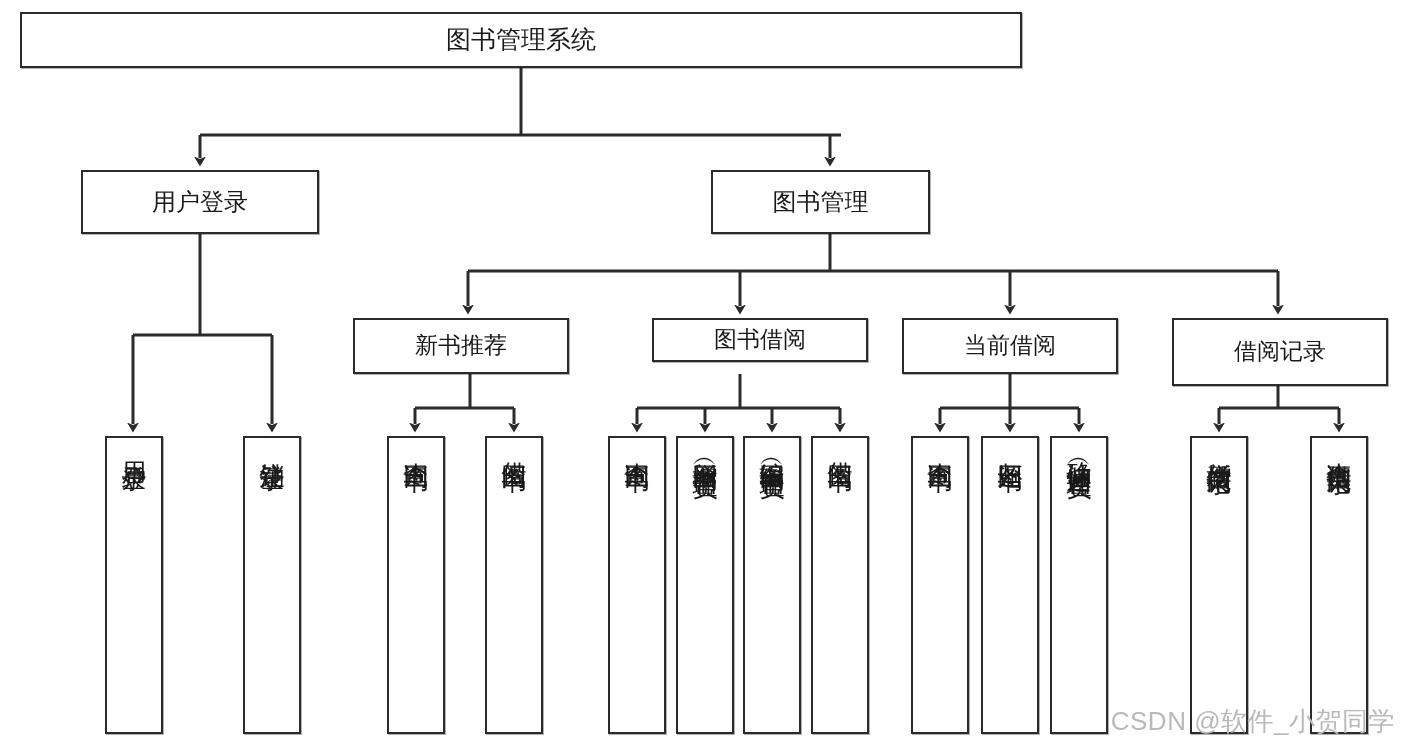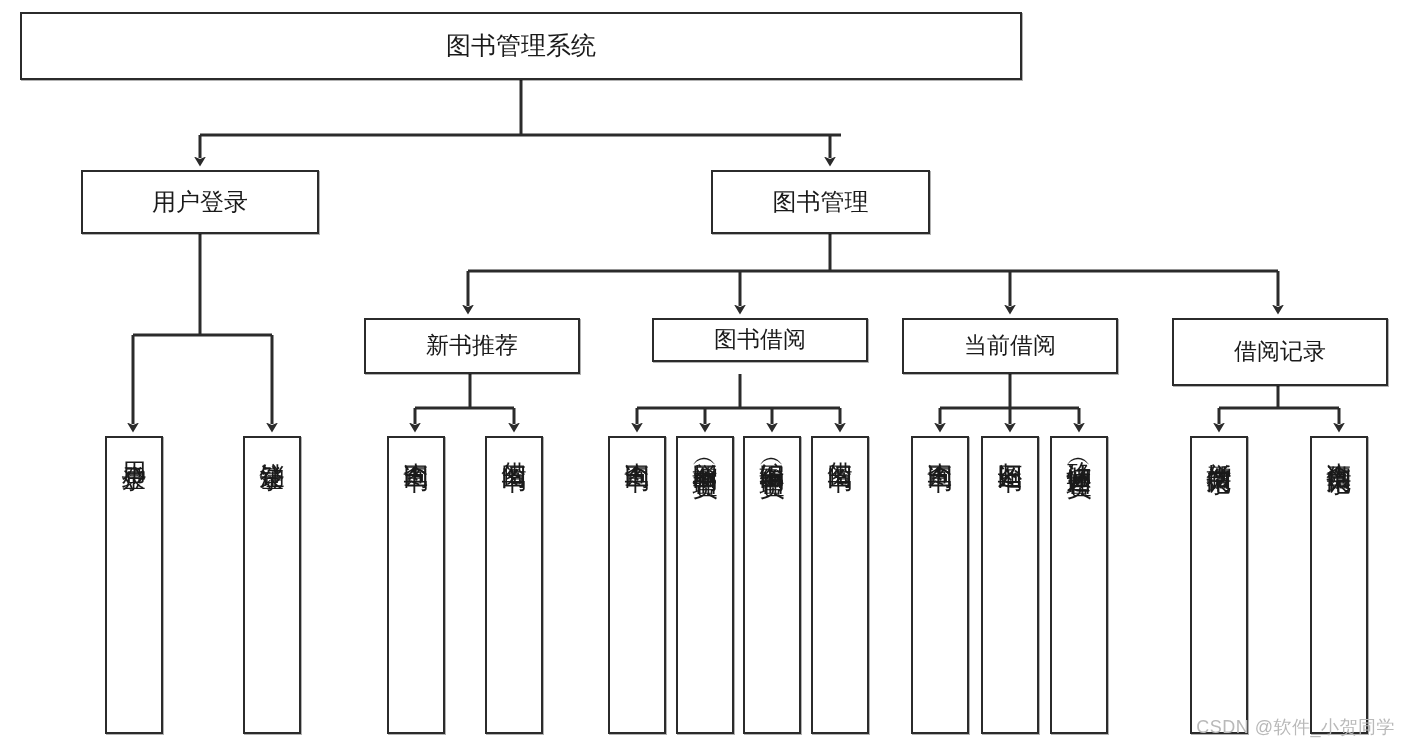--- a/index.html
+++ b/index.html
@@ -54,21 +54,21 @@
     text-orientation: upright;
     font-size: 25px;
     letter-spacing: 2px;
     line-height: 1;
     white-space: nowrap;
   }
   #watermark {
     position: absolute;
     right: 10px;
     bottom: 8px;
-    font-size: 18px;
+    font-size: 26px;
     color: #b9b9b9;
     letter-spacing: 0.5px;
     white-space: nowrap;
     user-select: none;
   }
 </style>
 </head>
 <body>
 
 <div id="diagram-root">
@@ -116,32 +116,32 @@
       <path d="M1010,408 L1010,424" marker-end="url(#arrowhead)"></path>
       <path d="M1079,408 L1079,424" marker-end="url(#arrowhead)"></path>
 
       <path d="M1278,374 L1278,408"></path>
       <path d="M1219,408 L1339,408"></path>
       <path d="M1219,408 L1219,424" marker-end="url(#arrowhead)"></path>
       <path d="M1339,408 L1339,424" marker-end="url(#arrowhead)"></path>
     </g>
   </svg>
 
-  <div class="node root" style="left:20px; top:12px; width:1002px; height:68px;">
+  <div class="node root" style="left:20px; top:12px; width:1002px; height:56px;">
     <span class="node-label">图书管理系统</span>
   </div>
 
   <div class="node level1" style="left:81px; top:170px; width:238px; height:64px;">
     <span class="node-label">用户登录</span>
   </div>
   <div class="node level1" style="left:711px; top:170px; width:219px; height:64px;">
     <span class="node-label">图书管理</span>
   </div>
 
-  <div class="node level2" style="left:364px; top:318px; width:216px; height:56px;">
+  <div class="node level2" style="left:353px; top:318px; width:216px; height:56px;">
     <span class="node-label">新书推荐</span>
   </div>
   <div class="node level2" style="left:632px; top:318px; width:216px; height:44px;margin-left:20px;">
     <span class="node-label">图书借阅</span>
   </div>
   <div class="node level2" style="left:902px; top:318px; width:216px; height:56px;align-items:center;">
     <span class="node-label">当前借阅</span>
   </div>
   <div class="node level2" style="left:1172px; top:318px; width:216px; height:68px;">
     <span class="node-label">借阅记录</span>

